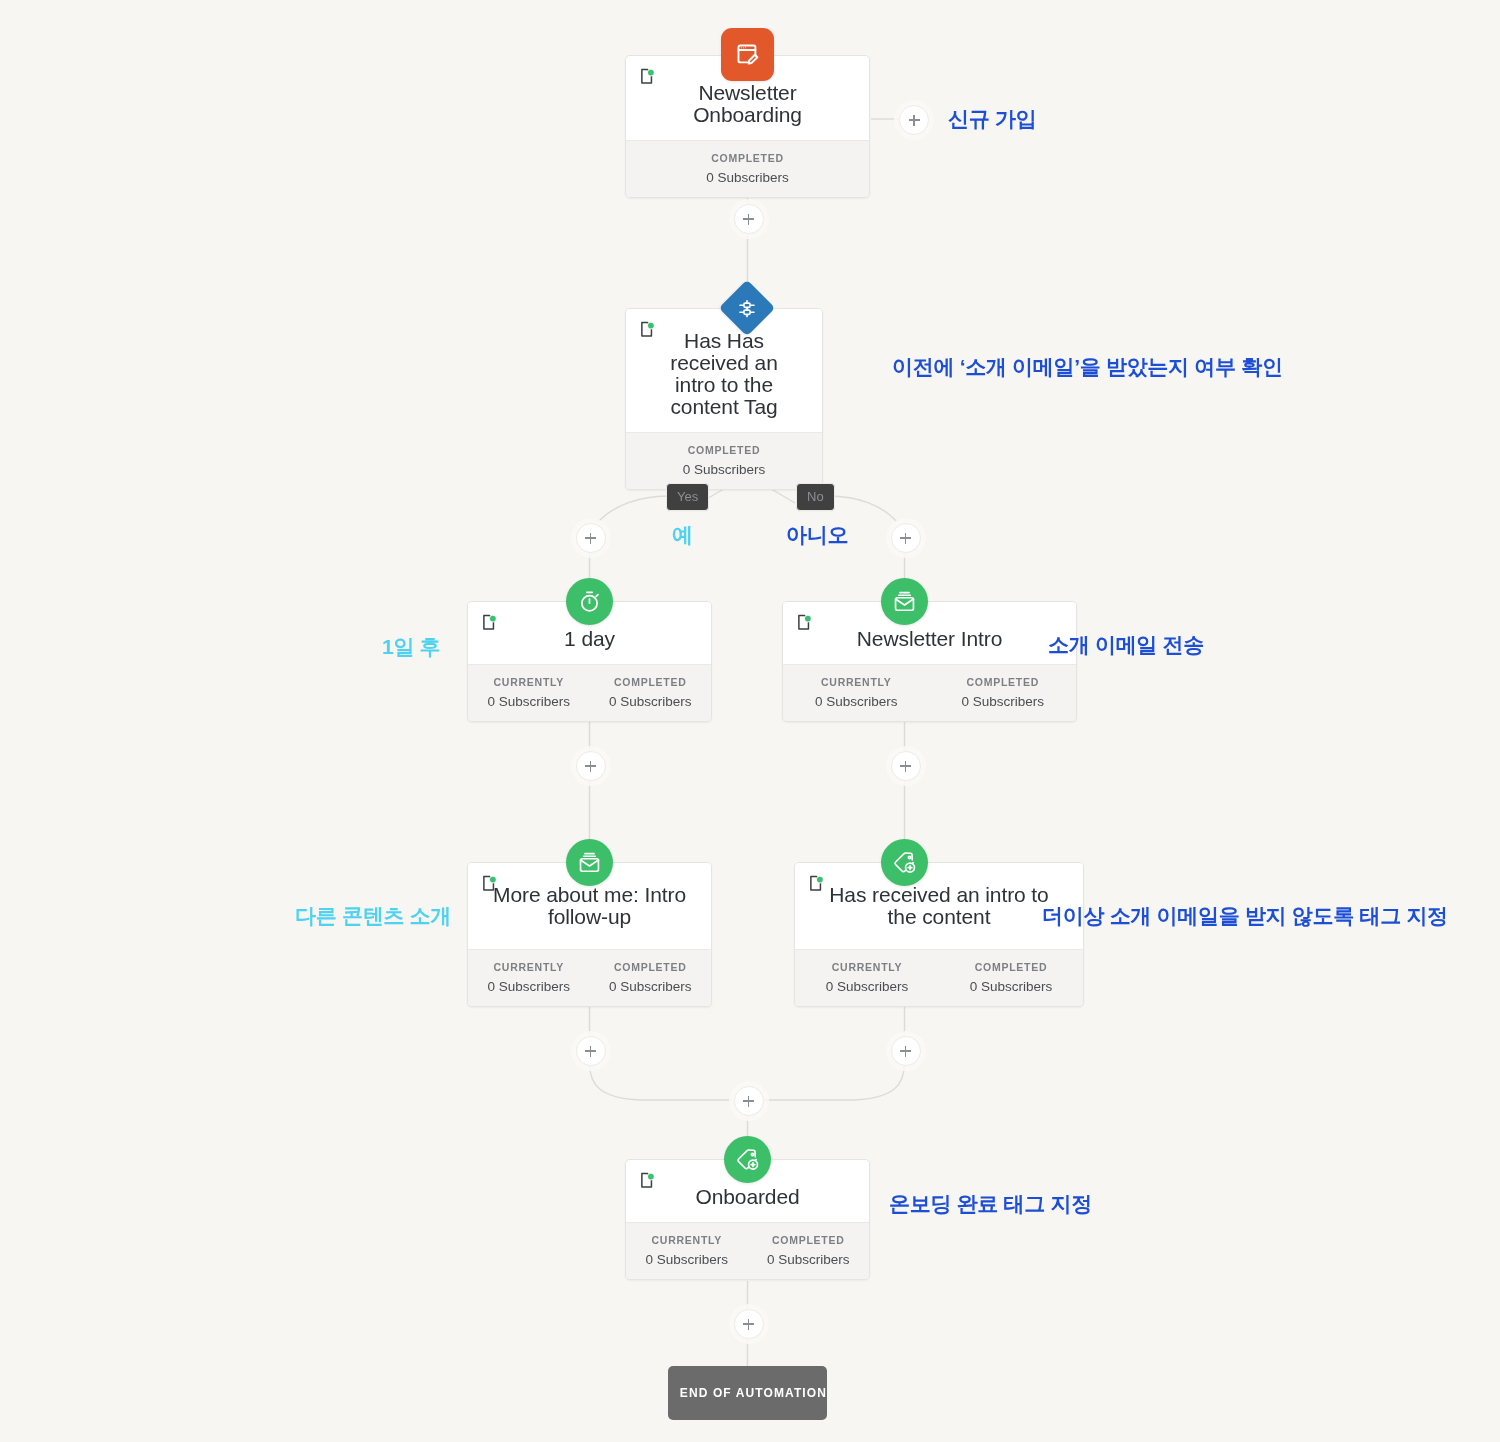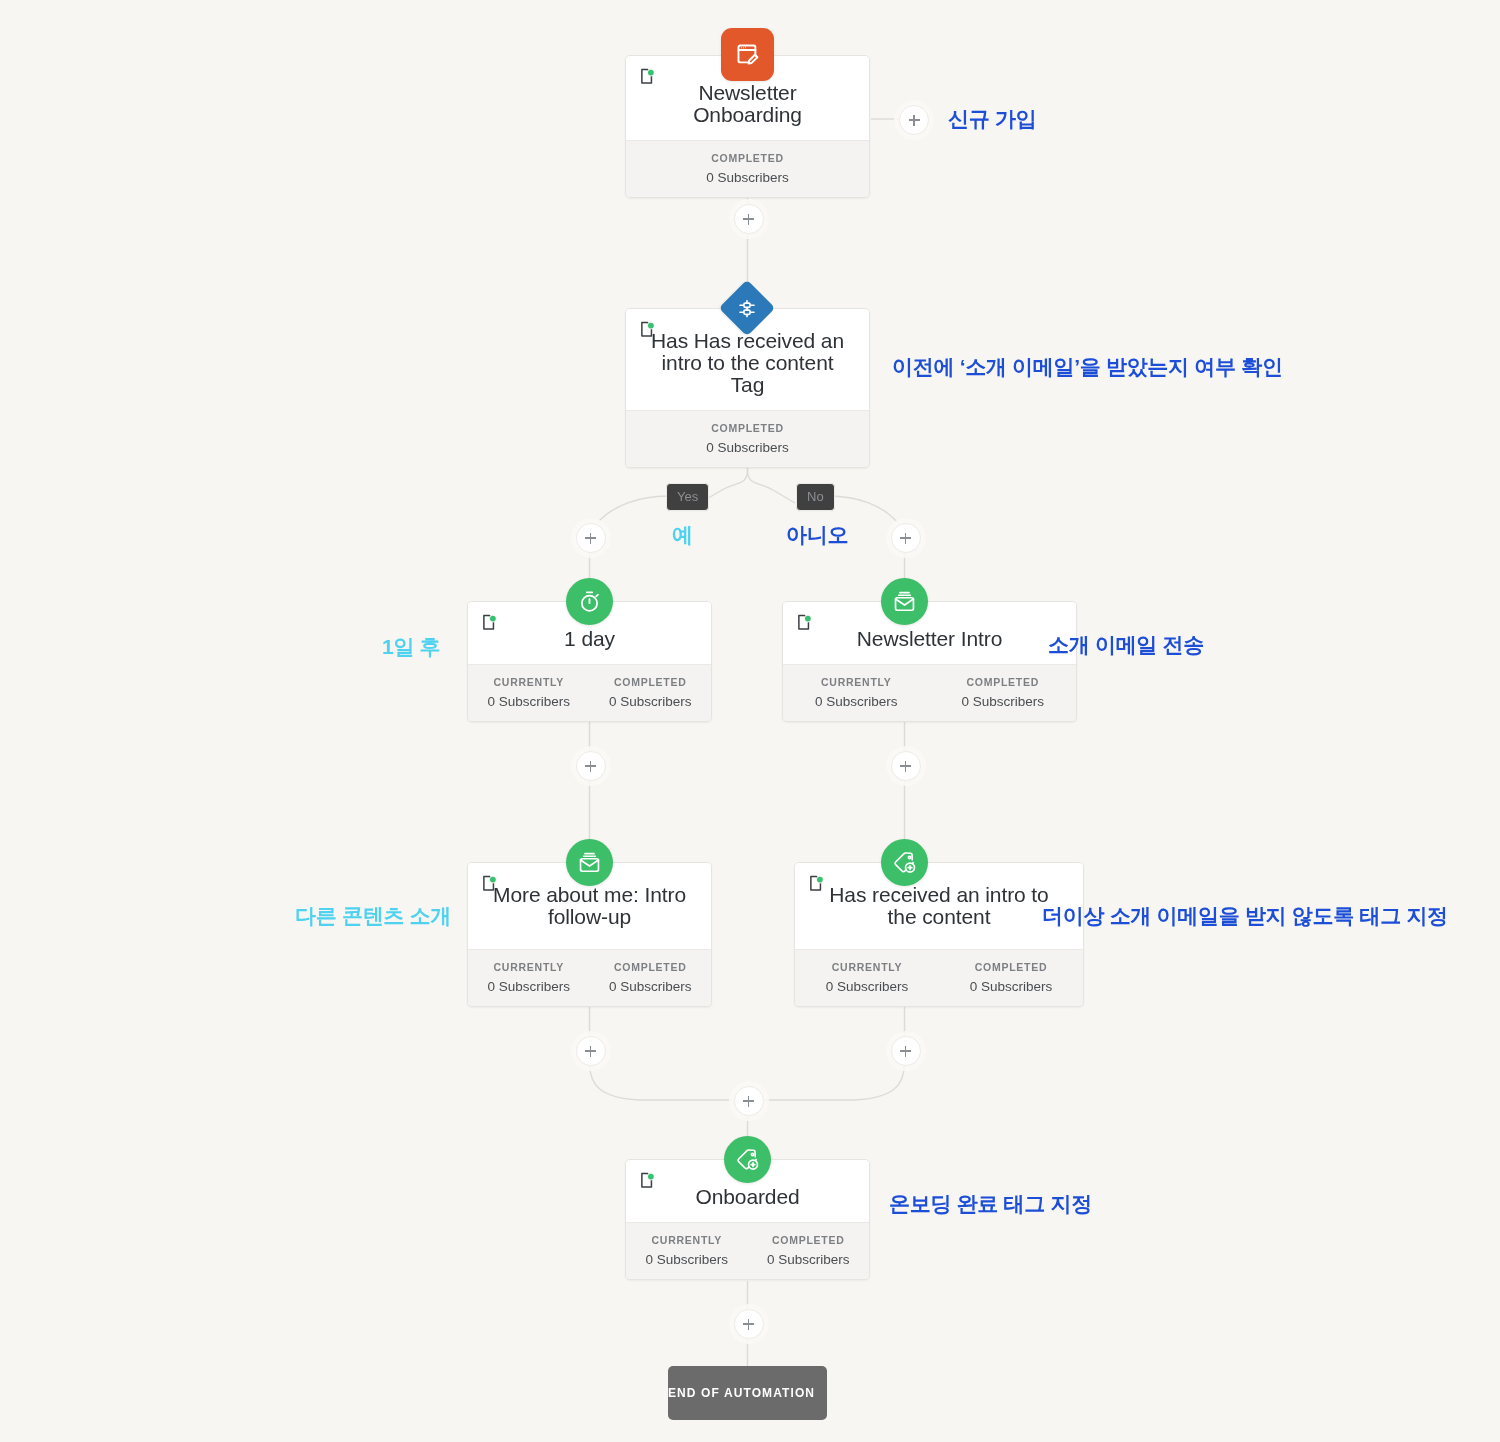--- a/index.html
+++ b/index.html
@@ -149,21 +149,21 @@
   }
 
   
   .end-pill {
     position: absolute;
     background: #6b6b6b;
     color: #ffffff;
     border-radius: 5px;
     display: flex;
     align-items: center;
-    justify-content: flex-start;
+    justify-content: flex-end;
     font-size: 12px;
     font-weight: 700;
     letter-spacing: 1.1px;
     z-index: 4;
   }
 
   
   .annot {
     position: absolute;
     font-size: 21px;
@@ -255,21 +255,21 @@
 
   <div class="type-icon ti-diamond" style="left:727px; top:288px;">
     <svg width="21" height="21" viewBox="0 0 24 24" fill="none" stroke="#ffffff" stroke-width="1.9" stroke-linecap="round">
       <path d="M4 8h16"></path>
       <path d="M4 16h16"></path>
       <path d="M12 3v18"></path>
       <rect x="8.5" y="5.6" width="7" height="4.8" rx="1.4" fill="#2B79B8"></rect>
       <rect x="8.5" y="13.6" width="7" height="4.8" rx="1.4" fill="#2B79B8"></rect>
     </svg>
   </div>
-  <div class="node" style="left:625px; top:308px; width:245px;">
+  <div class="node" style="left:625px; top:308px; width:198px;">
     <div class="node-head" style="min-height:86px;">
       <span class="page-badge">
         <svg width="15" height="17" viewBox="0 0 16 18" fill="none">
           <path d="M2 1.5h6l4.2 4.2v10.3H2z" stroke="#3b3f44" stroke-width="1.6" stroke-linejoin="round" fill="none"></path>
           <circle cx="11.6" cy="4.8" r="4.1" fill="#F7F6F2"></circle>
           <circle cx="11.6" cy="4.8" r="3.1" fill="#38C172"></circle>
         </svg>
       </span>
       <div class="node-title two-line">Has Has received an intro to the content Tag</div>
     </div>

